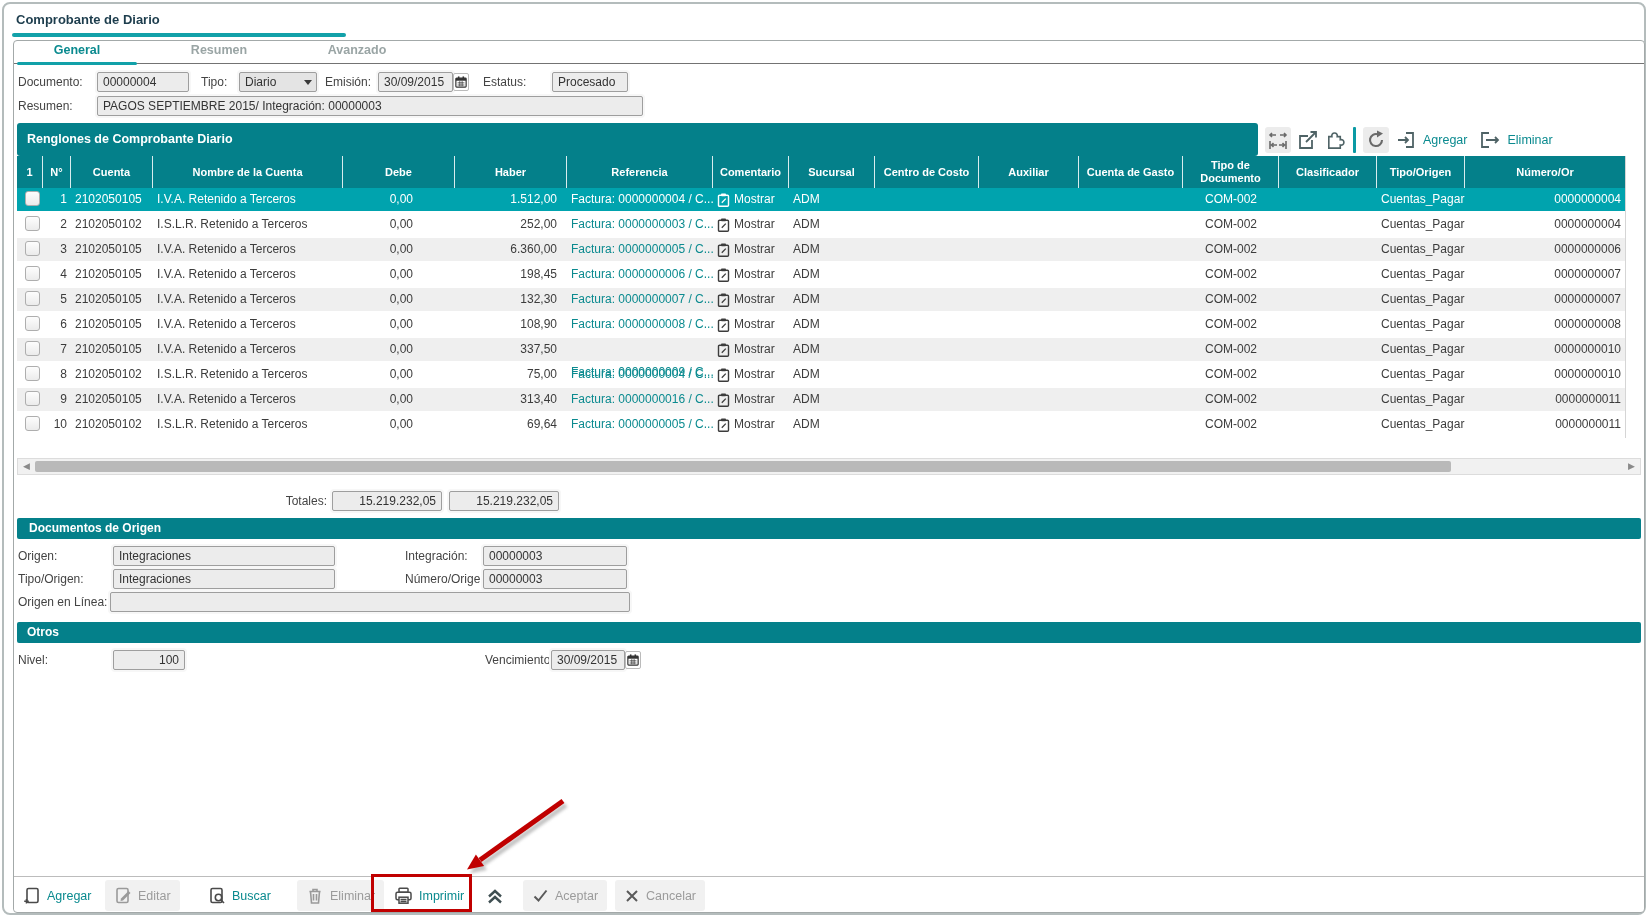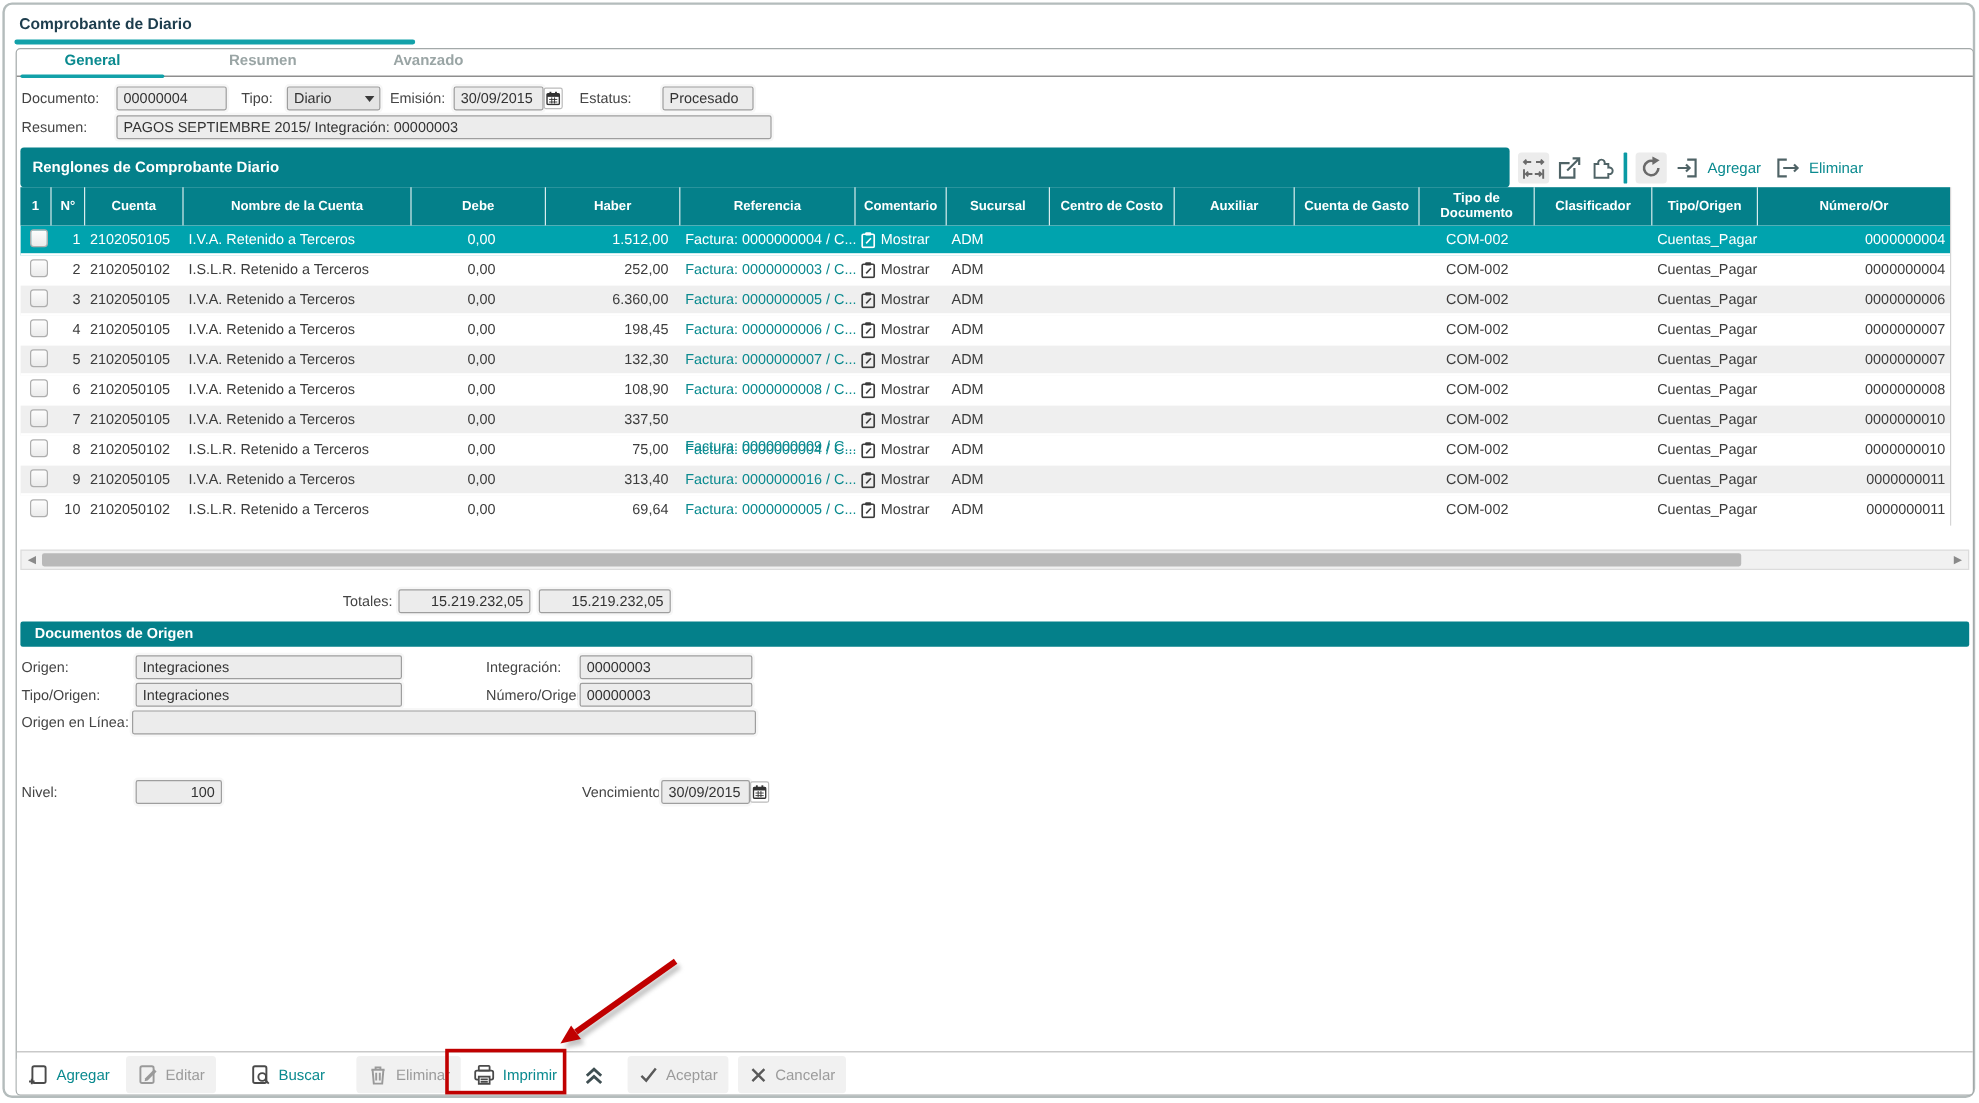--- a/index.html
+++ b/index.html
@@ -510,20 +510,21 @@
       <div class="abs fld" style="left:469px; top:505px; width:144px;">00000003</div>
 
       <div class="abs lbl" style="left:4px; top:528px;">Tipo/Origen:</div>
       <div class="abs fld" style="left:99px; top:528px; width:222px;">Integraciones</div>
       <div class="abs lbl" style="left:391px; top:528px;">Número/Origen:</div>
       <div class="abs fld" style="left:469px; top:528px; width:144px;">00000003</div>
 
       <div class="abs lbl" style="left:4px; top:551px;">Origen en Línea:</div>
       <div class="abs fld" style="left:96px; top:551px; width:520px;"></div>
 
+      <div class="abs secbar" style="top:581px;">Otros</div>
       <div class="abs lbl" style="left:4px; top:609px;">Nivel:</div>
       <div class="abs fld right" style="left:99px; top:609px; width:72px;">100</div>
       <div class="abs lbl" style="left:471px; top:609px;">Vencimiento:</div>
       <div class="abs fld" style="left:537px; top:609px; width:74px;">30/09/2015</div>
       <div class="abs calbtn" style="left:611px; top:610px;">
         <svg width="12" height="12" viewBox="0 0 14 14">
             <rect x="1" y="2.5" width="12" height="10.5" rx="1" fill="#fff" stroke="#333" stroke-width="1.4"></rect>
             <rect x="1" y="2.5" width="12" height="3" fill="#333"></rect>
             <rect x="3.4" y="0.5" width="1.8" height="3" fill="#333"></rect>
             <rect x="8.8" y="0.5" width="1.8" height="3" fill="#333"></rect>

